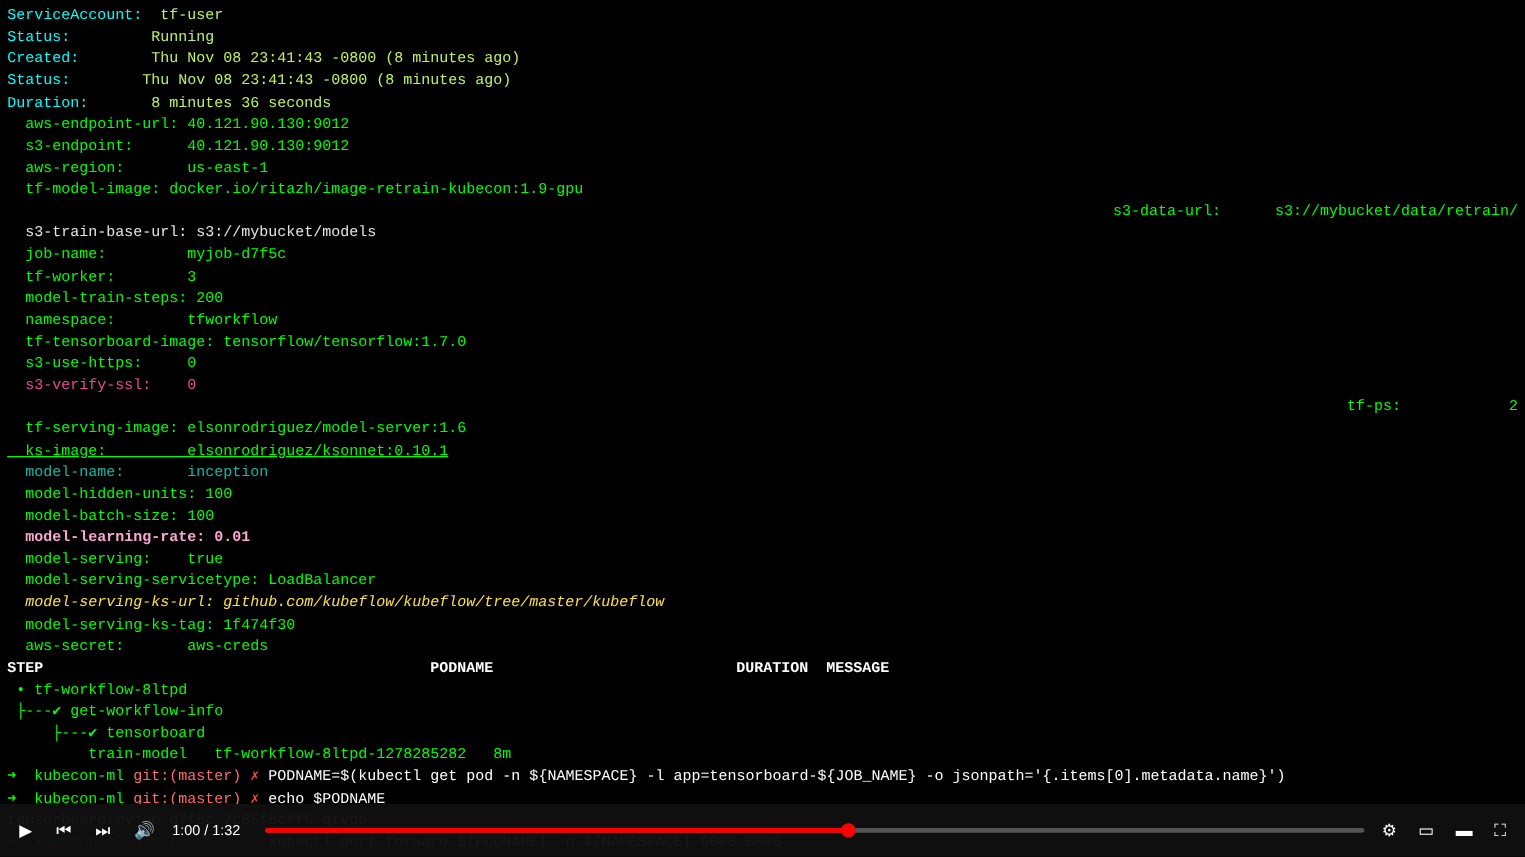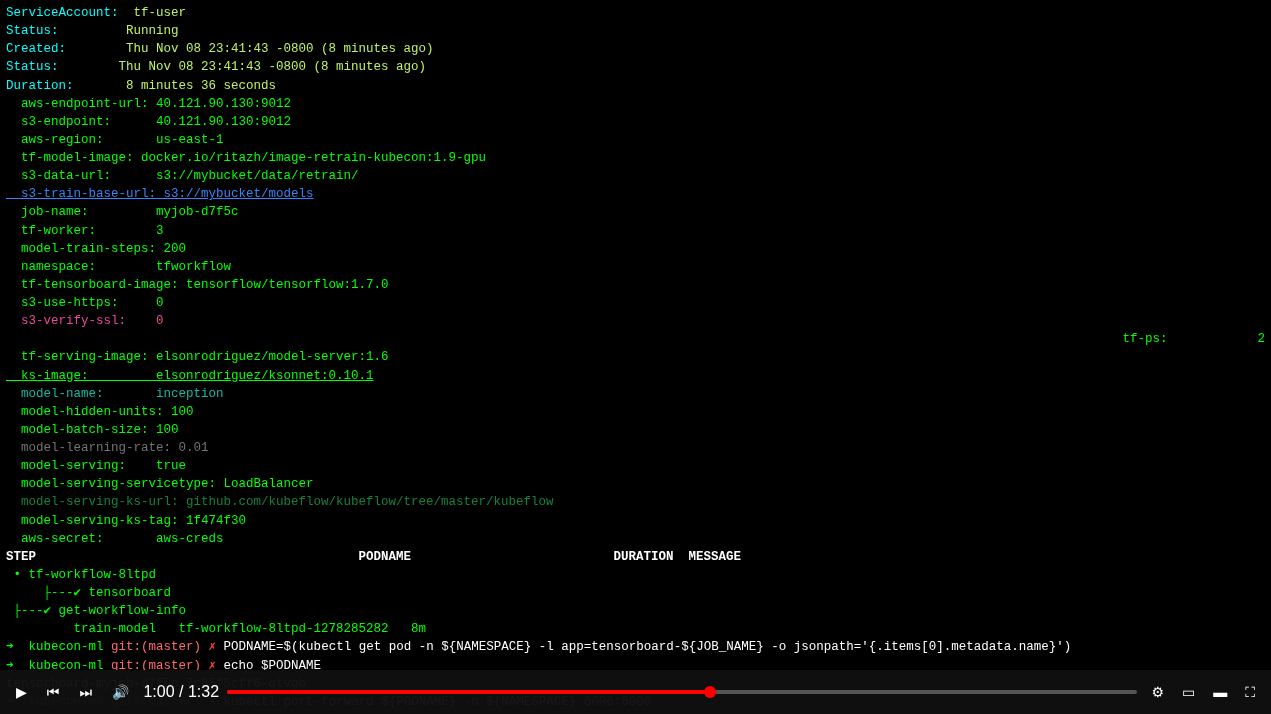--- a/index.html
+++ b/index.html
@@ -59,21 +59,21 @@
       cursor: pointer;
       font-size: 14px;
       padding: 4px 6px;
       display: flex;
       align-items: center;
       justify-content: center;
     }
 
     .time-display {
       color: #fff;
-      font-size: 16px;
+      font-size: 12px;
       font-family: Arial, sans-serif;
       white-space: nowrap;
       min-width: 70px;
     }
 
     .progress-container {
       flex: 1;
       height: 4px;
       background: #555;
       border-radius: 2px;
@@ -112,46 +112,46 @@
   <div id="terminal-content">
   <div class="line"><span class="key">ServiceAccount:</span><span class="val">  tf-user</span></div>
       <div class="line"><span class="key">Status:</span><span class="val">         Running</span></div>
       <div class="line"><span class="key">Created:</span><span class="val">        Thu Nov 08 23:41:43 -0800 (8 minutes ago)</span></div>
       <div class="line"><span class="key">Status:</span><span class="val">        Thu Nov 08 23:41:43 -0800 (8 minutes ago)</span></div>
       <div class="line"><span class="key">Duration:</span><span class="val">       8 minutes 36 seconds</span></div>
       <div class="line" style="color: rgb(0, 255, 0);">  aws-endpoint-url: 40.121.90.130:9012</div>
       <div class="line" style="color: rgb(0, 255, 0);">  s3-endpoint:      40.121.90.130:9012</div>
       <div class="line" style="color: rgb(0, 255, 0);">  aws-region:       us-east-1</div>
       <div class="line" style="color: rgb(0, 255, 0);">  tf-model-image: docker.io/ritazh/image-retrain-kubecon:1.9-gpu</div>
-      <div class="line" style="color: rgb(0, 255, 0);">  s3-data-url:      s3://mybucket/data/retrain/</div>
-      <div class="line" style="color: #3b82f6; text-decoration: underline;">  s3-train-base-url: s3://mybucket/models</div>
+      <div class="line" style="color: rgb(0, 255, 0); text-align: right;">  s3-data-url:      s3://mybucket/data/retrain/</div>
+      <div class="line" style="color: #e5e5e5;">  s3-train-base-url: s3://mybucket/models</div>
       <div class="line" style="color: rgb(0, 255, 0);">  job-name:         myjob-d7f5c</div>
       <div class="line" style="color: rgb(0, 255, 0);">  tf-worker:        3</div>
       <div class="line" style="color: rgb(0, 255, 0);">  model-train-steps: 200</div>
       <div class="line" style="color: rgb(0, 255, 0);">  namespace:        tfworkflow</div>
       <div class="line" style="color: rgb(0, 255, 0);">  tf-tensorboard-image: tensorflow/tensorflow:1.7.0</div>
       <div class="line" style="color: rgb(0, 255, 0);">  s3-use-https:     0</div>
       <div class="line" style="color: #ec4899;">  s3-verify-ssl:    0</div>
       <div class="line" style="color: rgb(0, 255, 0); text-align: right;">  tf-ps:            2</div>
       <div class="line" style="color: rgb(0, 255, 0);">  tf-serving-image: elsonrodriguez/model-server:1.6</div>
       <div class="line" style="color: rgb(0, 255, 0); text-decoration: underline;">  ks-image:         elsonrodriguez/ksonnet:0.10.1</div>
       <div class="line" style="color: #14b8a6;">  model-name:       inception</div>
       <div class="line" style="color: rgb(0, 255, 0);">  model-hidden-units: 100</div>
       <div class="line" style="color: rgb(0, 255, 0);">  model-batch-size: 100</div>
-      <div class="line" style="color: #737373;">  model-learning-rate: 0.01</div>
+      <div class="line" style="color: #f9a8d4; font-weight: bold;">  model-learning-rate: 0.01</div>
       <div class="line" style="color: rgb(0, 255, 0);">  model-serving:    true</div>
       <div class="line" style="color: rgb(0, 255, 0);">  model-serving-servicetype: LoadBalancer</div>
-      <div class="line" style="color: #15803d;">  model-serving-ks-url: github.com/kubeflow/kubeflow/tree/master/kubeflow</div>
+      <div class="line" style="color: #fde047; font-style: italic;">  model-serving-ks-url: github.com/kubeflow/kubeflow/tree/master/kubeflow</div>
       <div class="line" style="color: rgb(0, 255, 0);">  model-serving-ks-tag: 1f474f30</div>
       <div class="line" style="color: rgb(0, 255, 0);">  aws-secret:       aws-creds</div>
       <div class="line"></div>
       <div class="line" style="color: rgb(255, 255, 255); font-weight: bold;">STEP                                           PODNAME                           DURATION  MESSAGE</div>
       <div class="line" style="color: rgb(0, 255, 0);"> • tf-workflow-8ltpd</div>
+      <div class="line" style="color: rgb(0, 255, 0);"> ├---✔ get-workflow-info</div>
       <div class="line" style="color: rgb(0, 255, 0);">     ├---✔ tensorboard</div>
-      <div class="line" style="color: rgb(0, 255, 0);"> ├---✔ get-workflow-info</div>
       <div class="line" style="color: rgb(0, 255, 0);">         train-model   tf-workflow-8ltpd-1278285282   8m</div>
       <div class="line"></div>
       <div class="line"><span style="color: rgb(0, 255, 0);">➜  </span><span style="color: rgb(0, 255, 0);">kubecon-ml </span><span style="color: rgb(255, 107, 107);">git:(master) </span><span style="color: rgb(255, 68, 68);">✗ </span><span style="color: rgb(255, 255, 255);">PODNAME=$(kubectl get pod -n ${NAMESPACE} -l app=tensorboard-${JOB_NAME} -o jsonpath='{.items[0].metadata.name}')</span></div>
       <div class="line"><span style="color: rgb(0, 255, 0);">➜  </span><span style="color: rgb(0, 255, 0);">kubecon-ml </span><span style="color: rgb(255, 107, 107);">git:(master) </span><span style="color: rgb(255, 68, 68);">✗ </span><span style="color: rgb(255, 255, 255);">echo $PODNAME</span></div>
       <div class="line" style="color: rgb(255, 255, 255);">tensorboard-myjob-d7f5c-7c85f5cff6-qtvgb</div>
       <div class="line"><span style="color: rgb(0, 255, 0);">➜  </span><span style="color: rgb(0, 255, 0);">kubecon-ml </span><span style="color: rgb(255, 107, 107);">git:(master) </span><span style="color: rgb(255, 68, 68);">✗ </span><span style="color: rgb(255, 255, 255);">kubectl port-forward ${PODNAME} -n ${NAMESPACE} 6006:6006</span></div>
     </div>
 
   <div id="controls-bar">
     <button class="ctrl-btn">▶</button>

